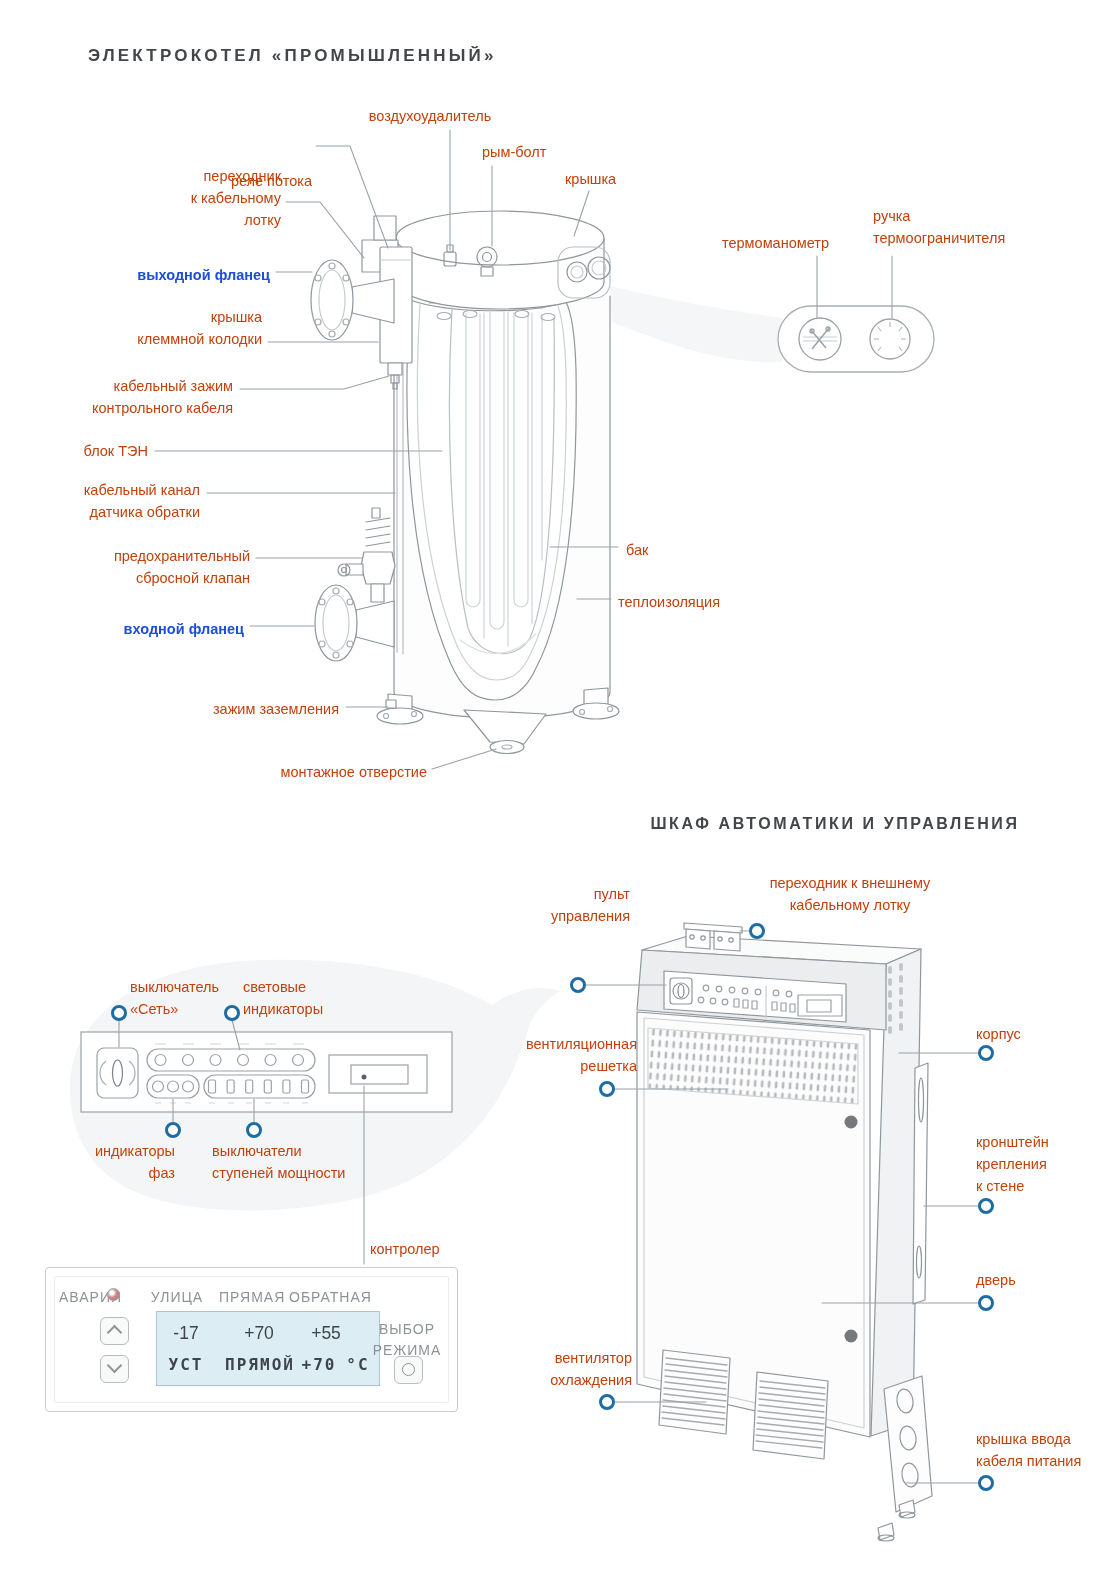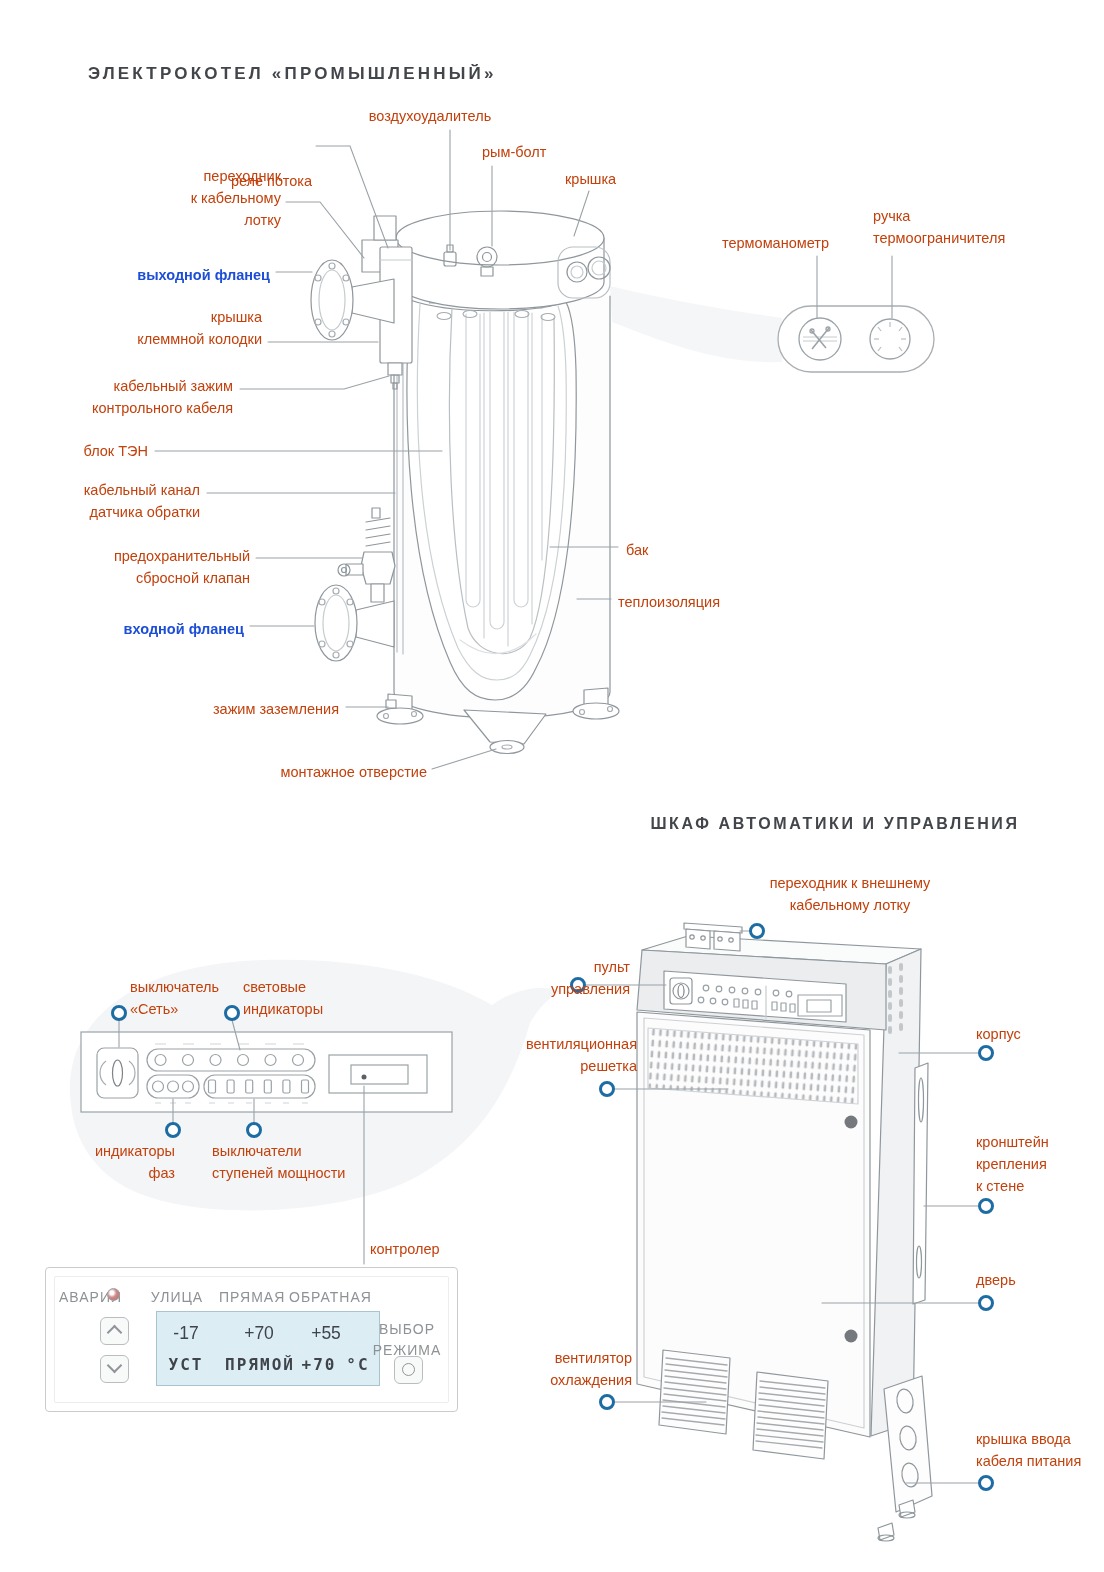--- a/index.html
+++ b/index.html
@@ -436,21 +436,21 @@
     <circle cx="578" cy="985" r="6.5"></circle>
     <circle cx="607" cy="1089" r="6.5"></circle>
     <circle cx="986" cy="1053" r="6.5"></circle>
     <circle cx="986" cy="1206" r="6.5"></circle>
     <circle cx="986" cy="1303" r="6.5"></circle>
     <circle cx="607" cy="1402" r="6.5"></circle>
     <circle cx="986" cy="1483" r="6.5"></circle>
   </g>
 </svg>
 
-<div class="title" style="left:88px;top:46px;margin-top:18px;">ЭЛЕКТРОКОТЕЛ «ПРОМЫШЛЕННЫЙ»</div>
+<div class="title" style="left:88px;top:46px;">ЭЛЕКТРОКОТЕЛ «ПРОМЫШЛЕННЫЙ»</div>
 <div class="title title2" style="left:600px;top:815px;width:470px;text-align:center;">ШКАФ АВТОМАТИКИ И УПРАВЛЕНИЯ</div>
 
 <div class="lbl c" style="left:330px;top:105px;width:200px;">воздухоудалитель</div>
 <div class="lbl r" style="left:112px;top:149px;width:200px;margin-top:21px;">реле потока</div>
 <div class="lbl r" style="left:81px;top:165px;width:200px;">переходник
 к кабельному
 лотку</div>
 <div class="lbl r b" style="left:70px;top:264px;width:200px;">выходной фланец</div>
 <div class="lbl r" style="left:62px;top:306px;width:200px;">крышка
 клеммной колодки</div>
@@ -467,21 +467,21 @@
 <div class="lbl" style="left:482px;top:141px;">рым-болт</div>
 <div class="lbl" style="left:565px;top:168px;">крышка</div>
 <div class="lbl" style="left:626px;top:539px;">бак</div>
 <div class="lbl" style="left:618px;top:591px;">теплоизоляция</div>
 <div class="lbl" style="left:722px;top:232px;">термоманометр</div>
 <div class="lbl" style="left:873px;top:205px;">ручка
 термоограничителя</div>
 
 <div class="lbl c" style="left:740px;top:872px;width:220px;">переходник к внешнему
 кабельному лотку</div>
-<div class="lbl r" style="left:480px;top:956px;width:150px;text-align:right;">пульт
+<div class="lbl r" style="left:480px;top:883px;width:150px;text-align:right;">пульт
 управления</div>
 <div class="lbl r" style="left:487px;top:1033px;width:150px;">вентиляционная
 решетка</div>
 <div class="lbl" style="left:976px;top:1023px;">корпус</div>
 <div class="lbl" style="left:976px;top:1131px;">кронштейн
 крепления
 к стене</div>
 <div class="lbl" style="left:976px;top:1269px;">дверь</div>
 <div class="lbl r" style="left:482px;top:1347px;width:150px;">вентилятор
 охлаждения</div>

